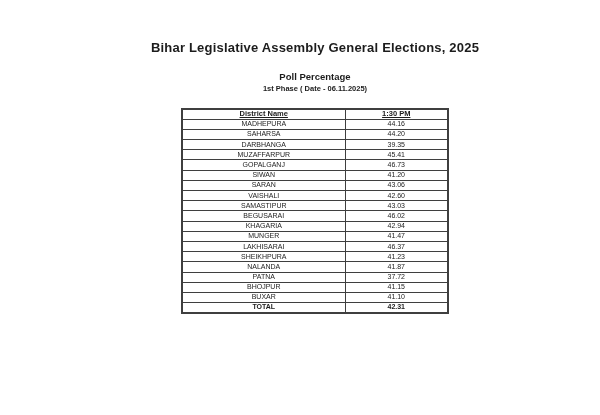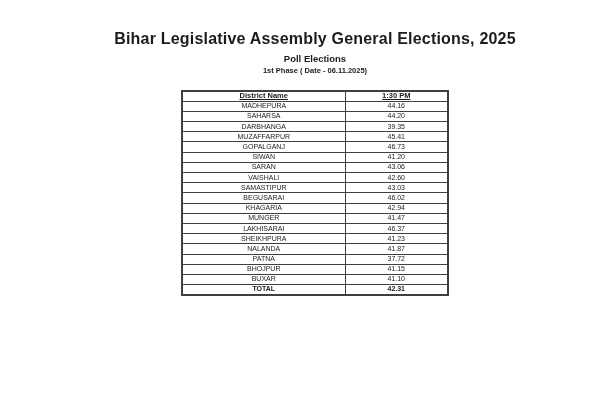--- a/index.html
+++ b/index.html
@@ -15,24 +15,24 @@
   .sheet {
     width: 600px;
     height: 415px;
     padding-top: 24px;
     padding-left: 30px; 
   }
   .inner { width: 570px; }
   .title {
     text-align: center;
     font-weight: bold;
-    font-size: 16px;
+    font-size: 13px;
     letter-spacing: 0.2px;
     line-height: 13px;
-    margin: 8px;
+    margin: 17px;
   }
   .subtitle {
     text-align: center;
     font-weight: bold;
     font-size: 9.5px;
     line-height: 11px;
     margin: 5px 0 0 0;
   }
   .phase {
     text-align: center;
@@ -66,21 +66,21 @@
     text-decoration: underline;
   }
   table.poll tr.total td { font-weight: bold; }
 </style>
 </head>
 <body>
 
 <div class="sheet">
   <div class="inner">
     <div class="title">Bihar Legislative Assembly General Elections, 2025</div>
-    <div class="subtitle">Poll Elections</div>
+    <div class="subtitle">Poll Percentage</div>
     <div class="phase">1st Phase ( Date - 06.11.2025)</div>
 
     <table class="poll">
       <colgroup>
           <col class="c1">
           <col class="c2">
         </colgroup>
       <thead>
         <tr>
           <th>District Name</th>

